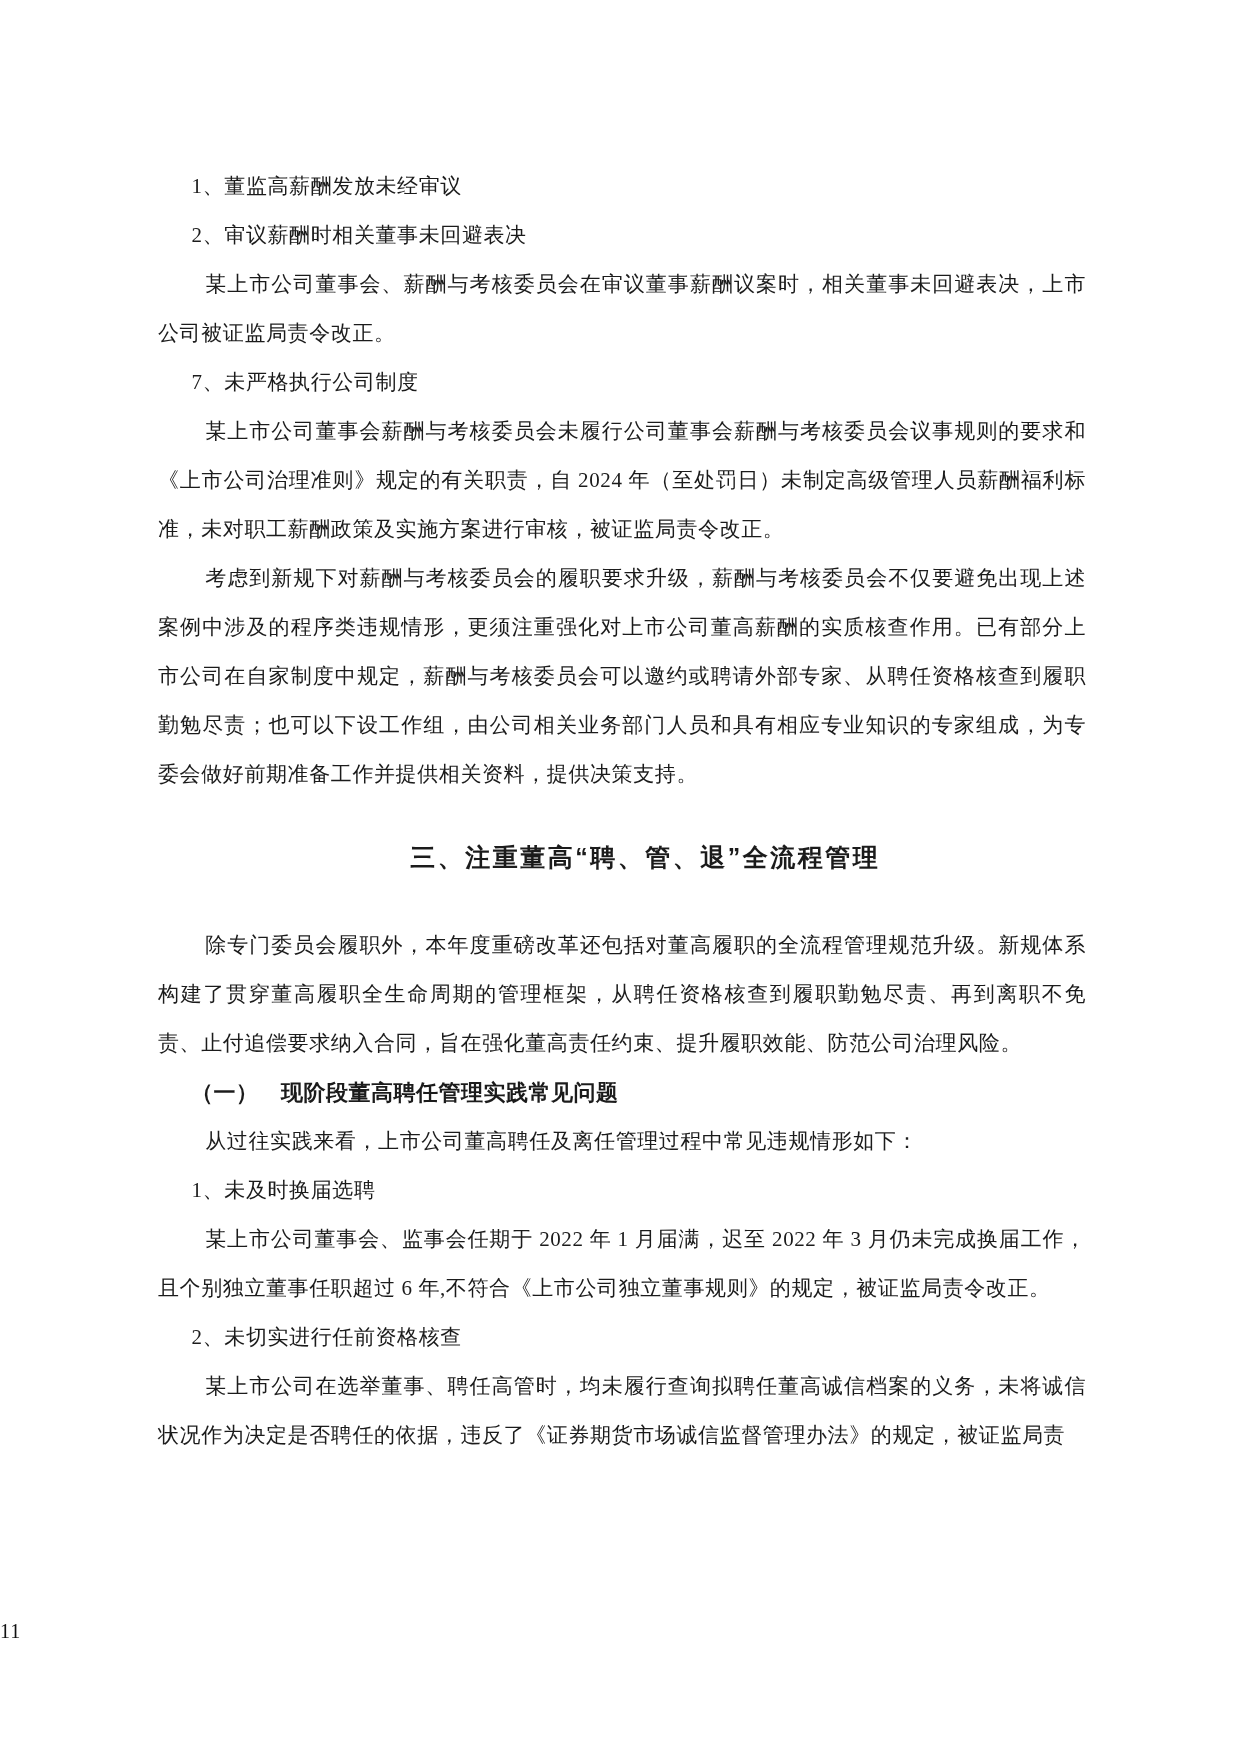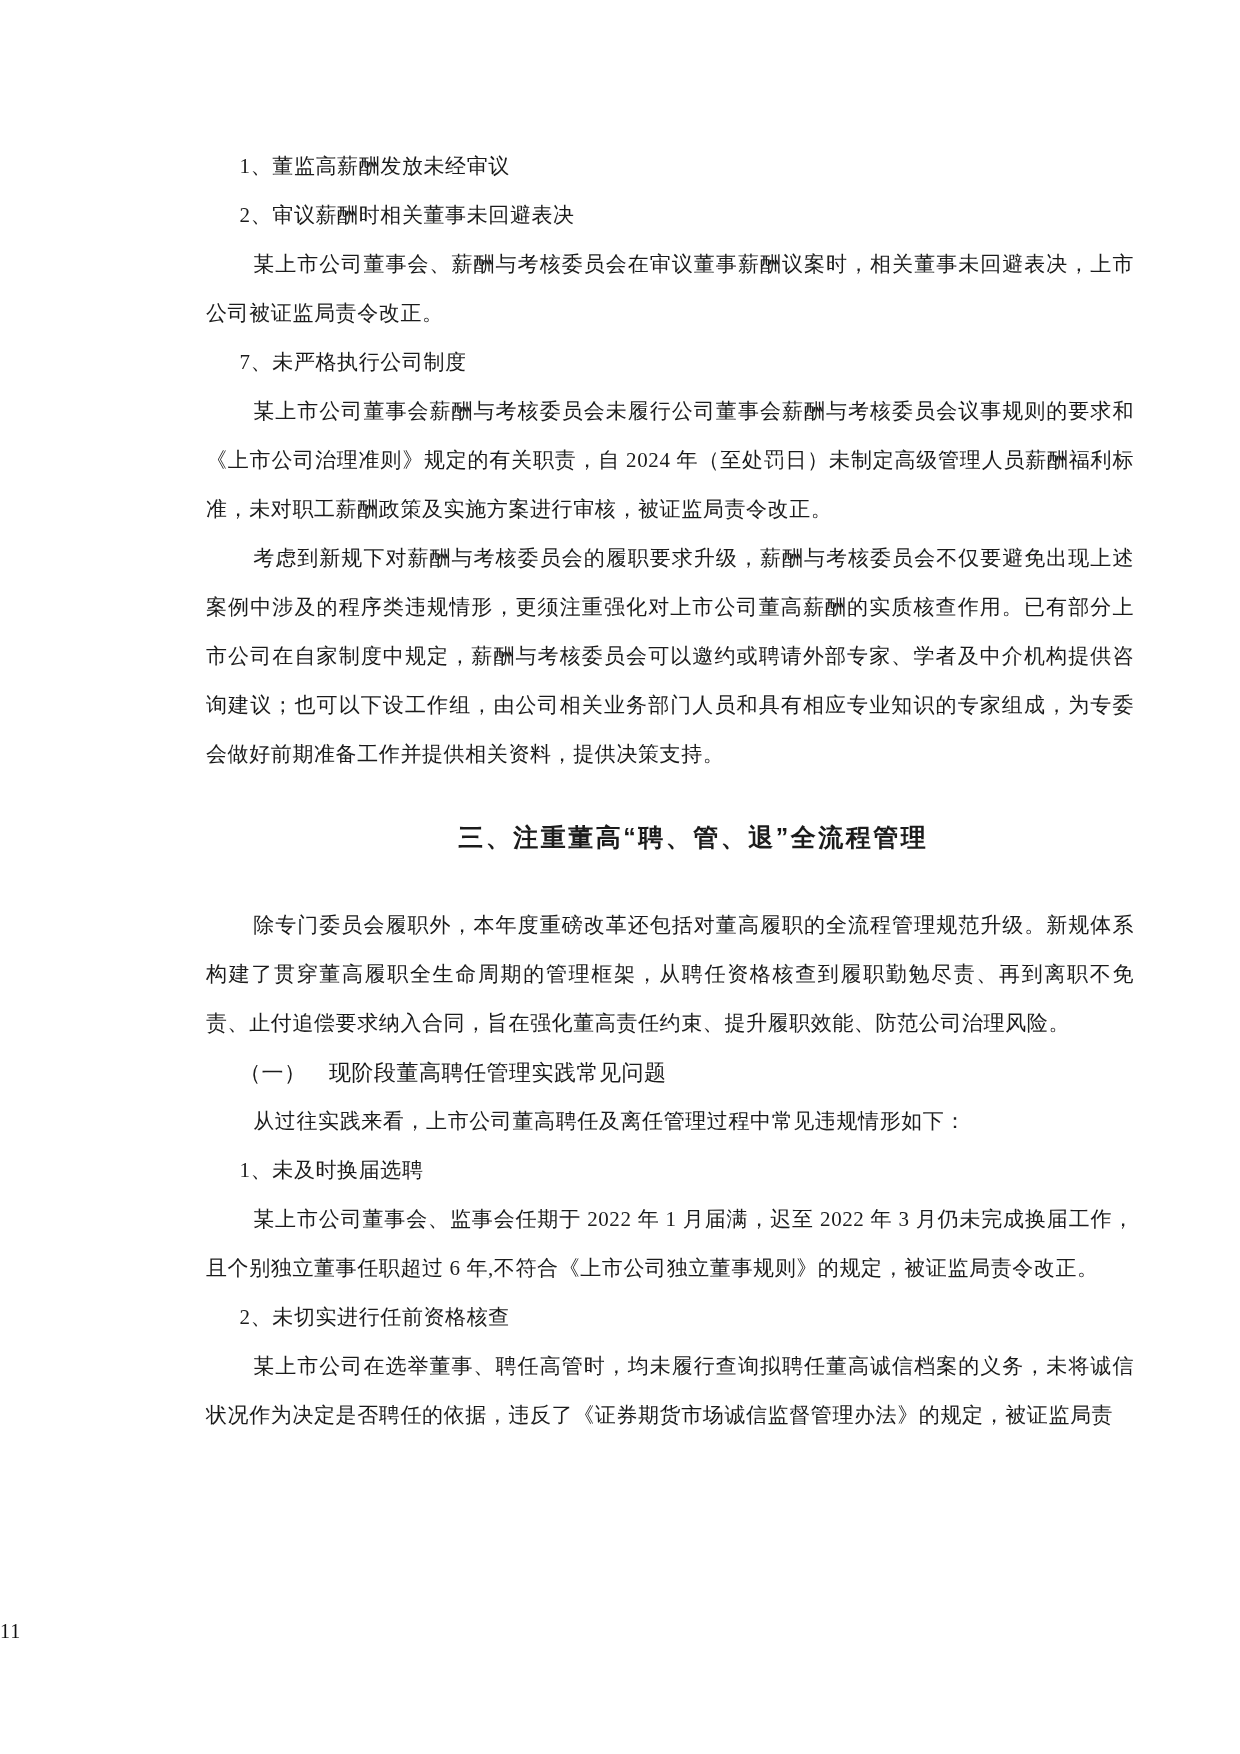--- a/index.html
+++ b/index.html
@@ -13,24 +13,23 @@
     width: 1240px;
     height: 1754px;
     background: #ffffff;
     overflow: hidden;
     font-family: "Liberation Serif", "DejaVu Serif", serif;
     color: #1b1b1b;
   }
   .doc-body {
     position: absolute;
     left: 158px;
-    top: 142px;
+    top: 162px;
     width: 928px;
     text-align: justify;
-    margin-left: 48px;
   }
   p.blk {
     margin: 0;
     font-size: 21px;
     line-height: 49px;
     letter-spacing: 0.6px;
   }
   p.para { text-indent: 2.25em; }
   p.item { text-indent: 1.6em; }
   p.heading1 {
@@ -38,21 +37,21 @@
     font-weight: 700;
     font-size: 25px;
     line-height: 40px;
     margin: 38px 0 44px 0;
     text-indent: 1.85em;
     letter-spacing: 2.5px;
     text-align: center;
   }
   p.heading2 {
     font-family: "Liberation Sans", "DejaVu Sans", sans-serif;
-    font-weight: 400;
+    font-weight: 700;
     font-size: 22px;
     line-height: 49px;
     text-indent: 1.5em;
     letter-spacing: 0.5px;
     text-align: left;
   }
   .page-footer {
     position: absolute;
     top: 1620px;
     left: 0;
@@ -68,21 +67,21 @@
 </head>
 <body>
 
 <div class="page">
   <main class="doc-body" id="doc-body">
       <p class="blk item">1、董监高薪酬发放未经审议</p>
       <p class="blk item">2、审议薪酬时相关董事未回避表决</p>
       <p class="blk para">某上市公司董事会、薪酬与考核委员会在审议董事薪酬议案时，相关董事未回避表决，上市公司被证监局责令改正。</p>
       <p class="blk item">7、未严格执行公司制度</p>
       <p class="blk para">某上市公司董事会薪酬与考核委员会未履行公司董事会薪酬与考核委员会议事规则的要求和《上市公司治理准则》规定的有关职责，自 2024 年（至处罚日）未制定高级管理人员薪酬福利标准，未对职工薪酬政策及实施方案进行审核，被证监局责令改正。</p>
-      <p class="blk para">考虑到新规下对薪酬与考核委员会的履职要求升级，薪酬与考核委员会不仅要避免出现上述案例中涉及的程序类违规情形，更须注重强化对上市公司董高薪酬的实质核查作用。已有部分上市公司在自家制度中规定，薪酬与考核委员会可以邀约或聘请外部专家、学者及中介机构提供咨询建议；也可以下设工作组，由公司相关业务部门人员和具有相应专业知识的专家组成，为专委会做好前期准备工作并提供相关资料，提供决策支持。</p>
+      <p class="blk para">考虑到新规下对薪酬与考核委员会的履职要求升级，薪酬与考核委员会不仅要避免出现上述案例中涉及的程序类违规情形，更须注重强化对上市公司董高薪酬的实质核查作用。已有部分上市公司在自家制度中规定，薪酬与考核委员会可以邀约或聘请外部专家、从聘任资格核查到履职勤勉尽责；也可以下设工作组，由公司相关业务部门人员和具有相应专业知识的专家组成，为专委会做好前期准备工作并提供相关资料，提供决策支持。</p>
       <p class="blk heading1">三、注重董高“聘、管、退”全流程管理</p>
       <p class="blk para">除专门委员会履职外，本年度重磅改革还包括对董高履职的全流程管理规范升级。新规体系构建了贯穿董高履职全生命周期的管理框架，从聘任资格核查到履职勤勉尽责、再到离职不免责、止付追偿要求纳入合同，旨在强化董高责任约束、提升履职效能、防范公司治理风险。</p>
       <p class="blk heading2">（一）　现阶段董高聘任管理实践常见问题</p>
       <p class="blk para">从过往实践来看，上市公司董高聘任及离任管理过程中常见违规情形如下：</p>
       <p class="blk item">1、未及时换届选聘</p>
       <p class="blk para">某上市公司董事会、监事会任期于 2022 年 1 月届满，迟至 2022 年 3 月仍未完成换届工作，且个别独立董事任职超过 6 年,不符合《上市公司独立董事规则》的规定，被证监局责令改正。</p>
       <p class="blk item">2、未切实进行任前资格核查</p>
       <p class="blk para">某上市公司在选举董事、聘任高管时，均未履行查询拟聘任董高诚信档案的义务，未将诚信状况作为决定是否聘任的依据，违反了《证券期货市场诚信监督管理办法》的规定，被证监局责</p>
     </main>
   <footer class="page-footer">

